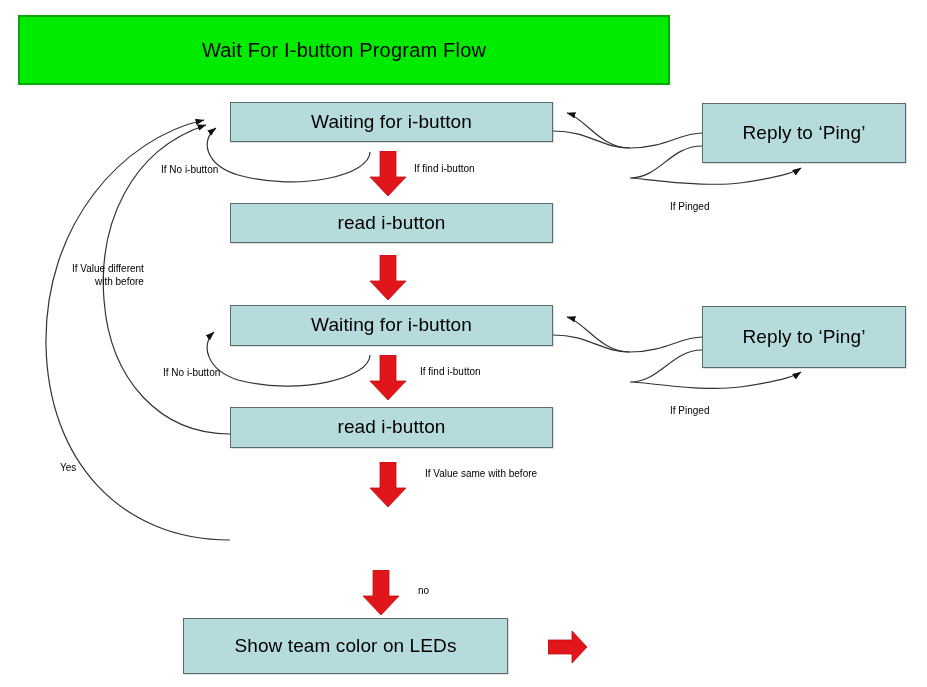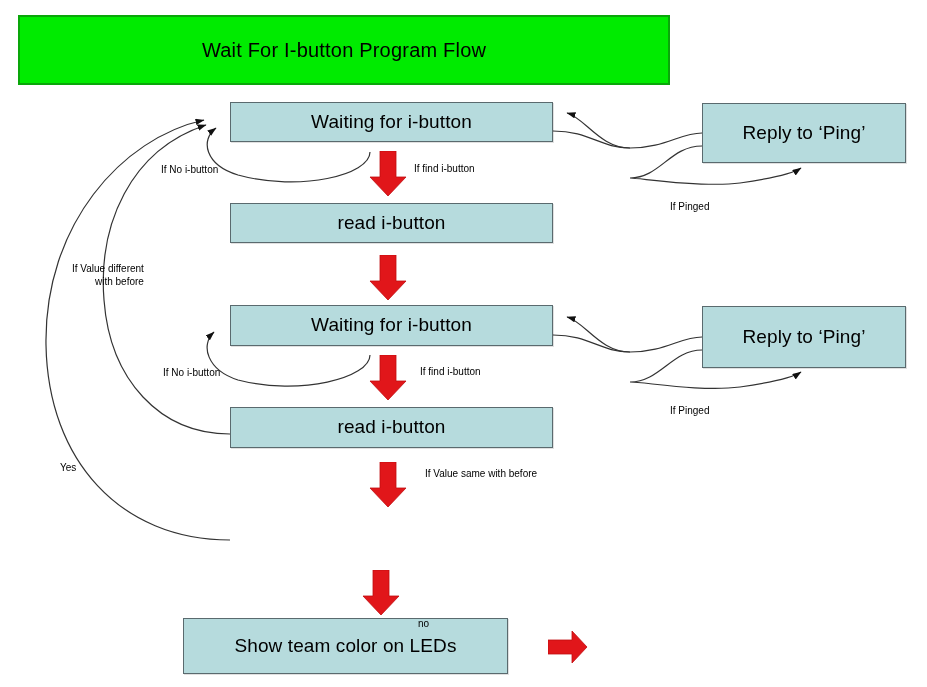--- a/index.html
+++ b/index.html
@@ -161,15 +161,15 @@
   <div class="edge-label" style="left:163px; top:367px;">If No i-button</div>
 
   <div class="edge-label" style="left:420px; top:366px;">If find i-button</div>
 
   <div class="edge-label" style="left:670px; top:405px;">If Pinged</div>
 
   <div class="edge-label" style="left:425px; top:468px;">If Value same with before</div>
 
   <div class="edge-label" style="left:60px; top:436px;margin-top:26px;">Yes</div>
 
-  <div class="edge-label" style="left:418px; top:618px;">no</div>
+  <div class="edge-label" style="left:418px; top:585px;">no</div>
 
 </div>
 
 </body></html>

